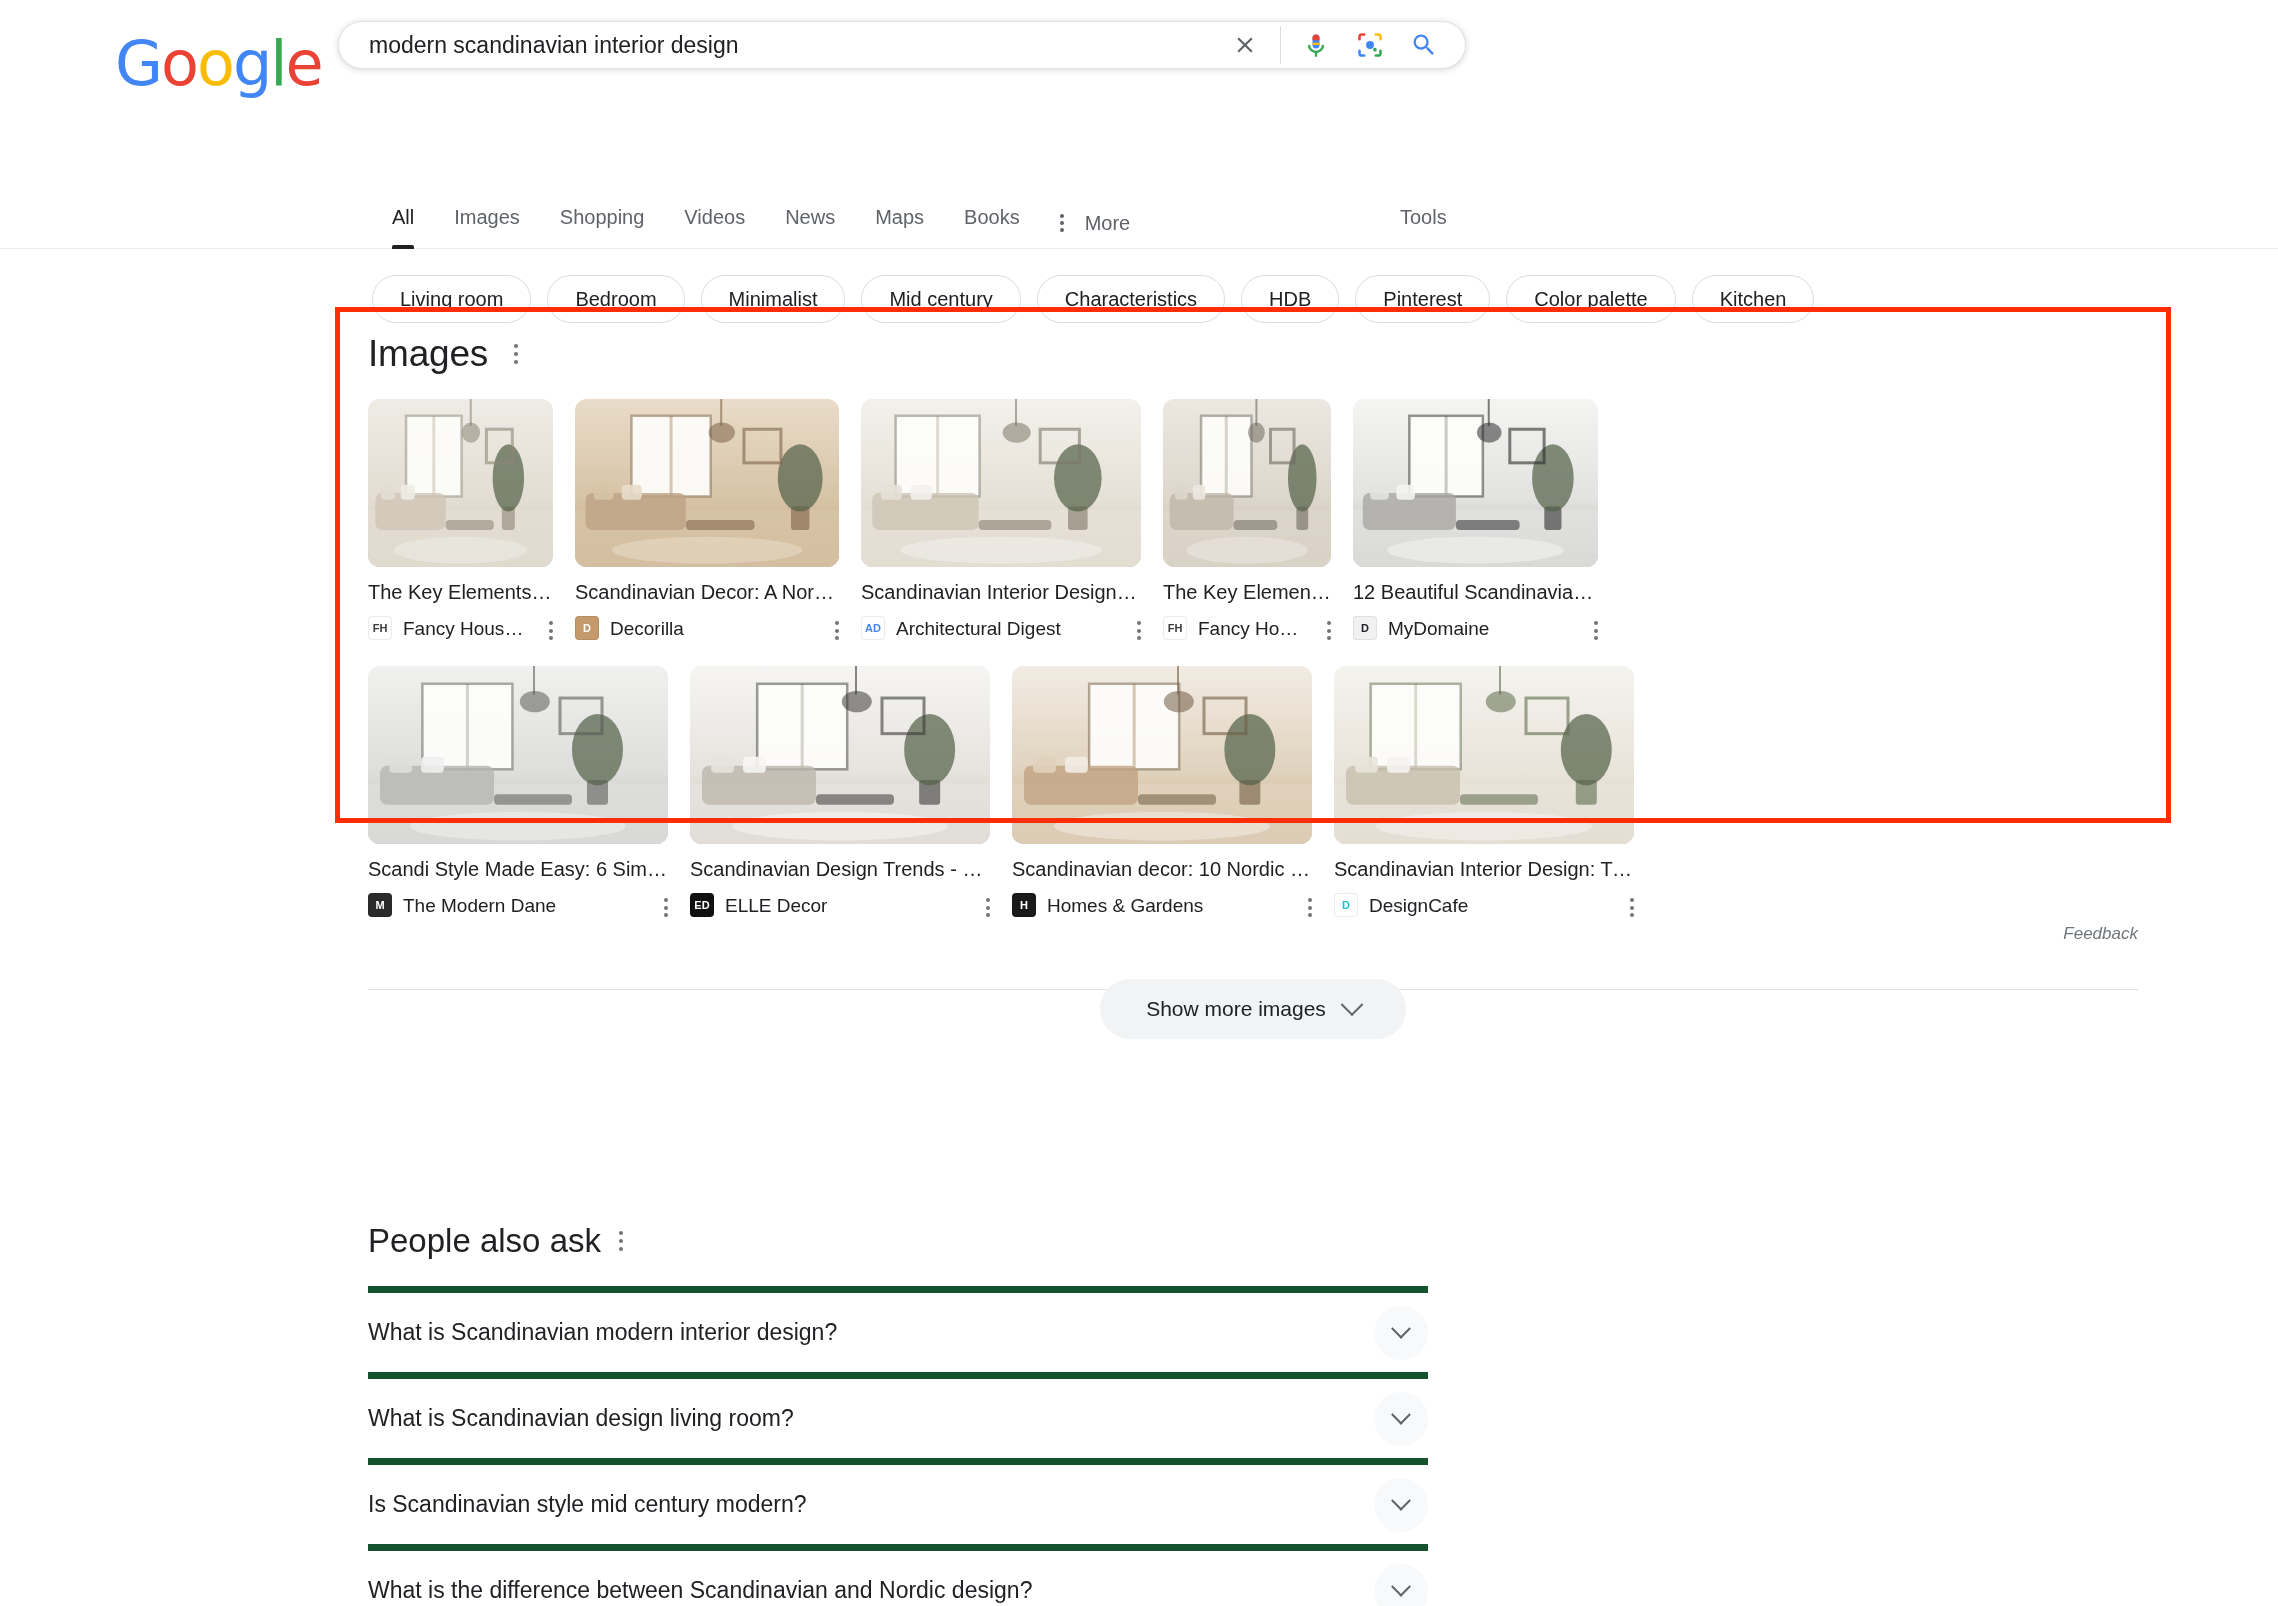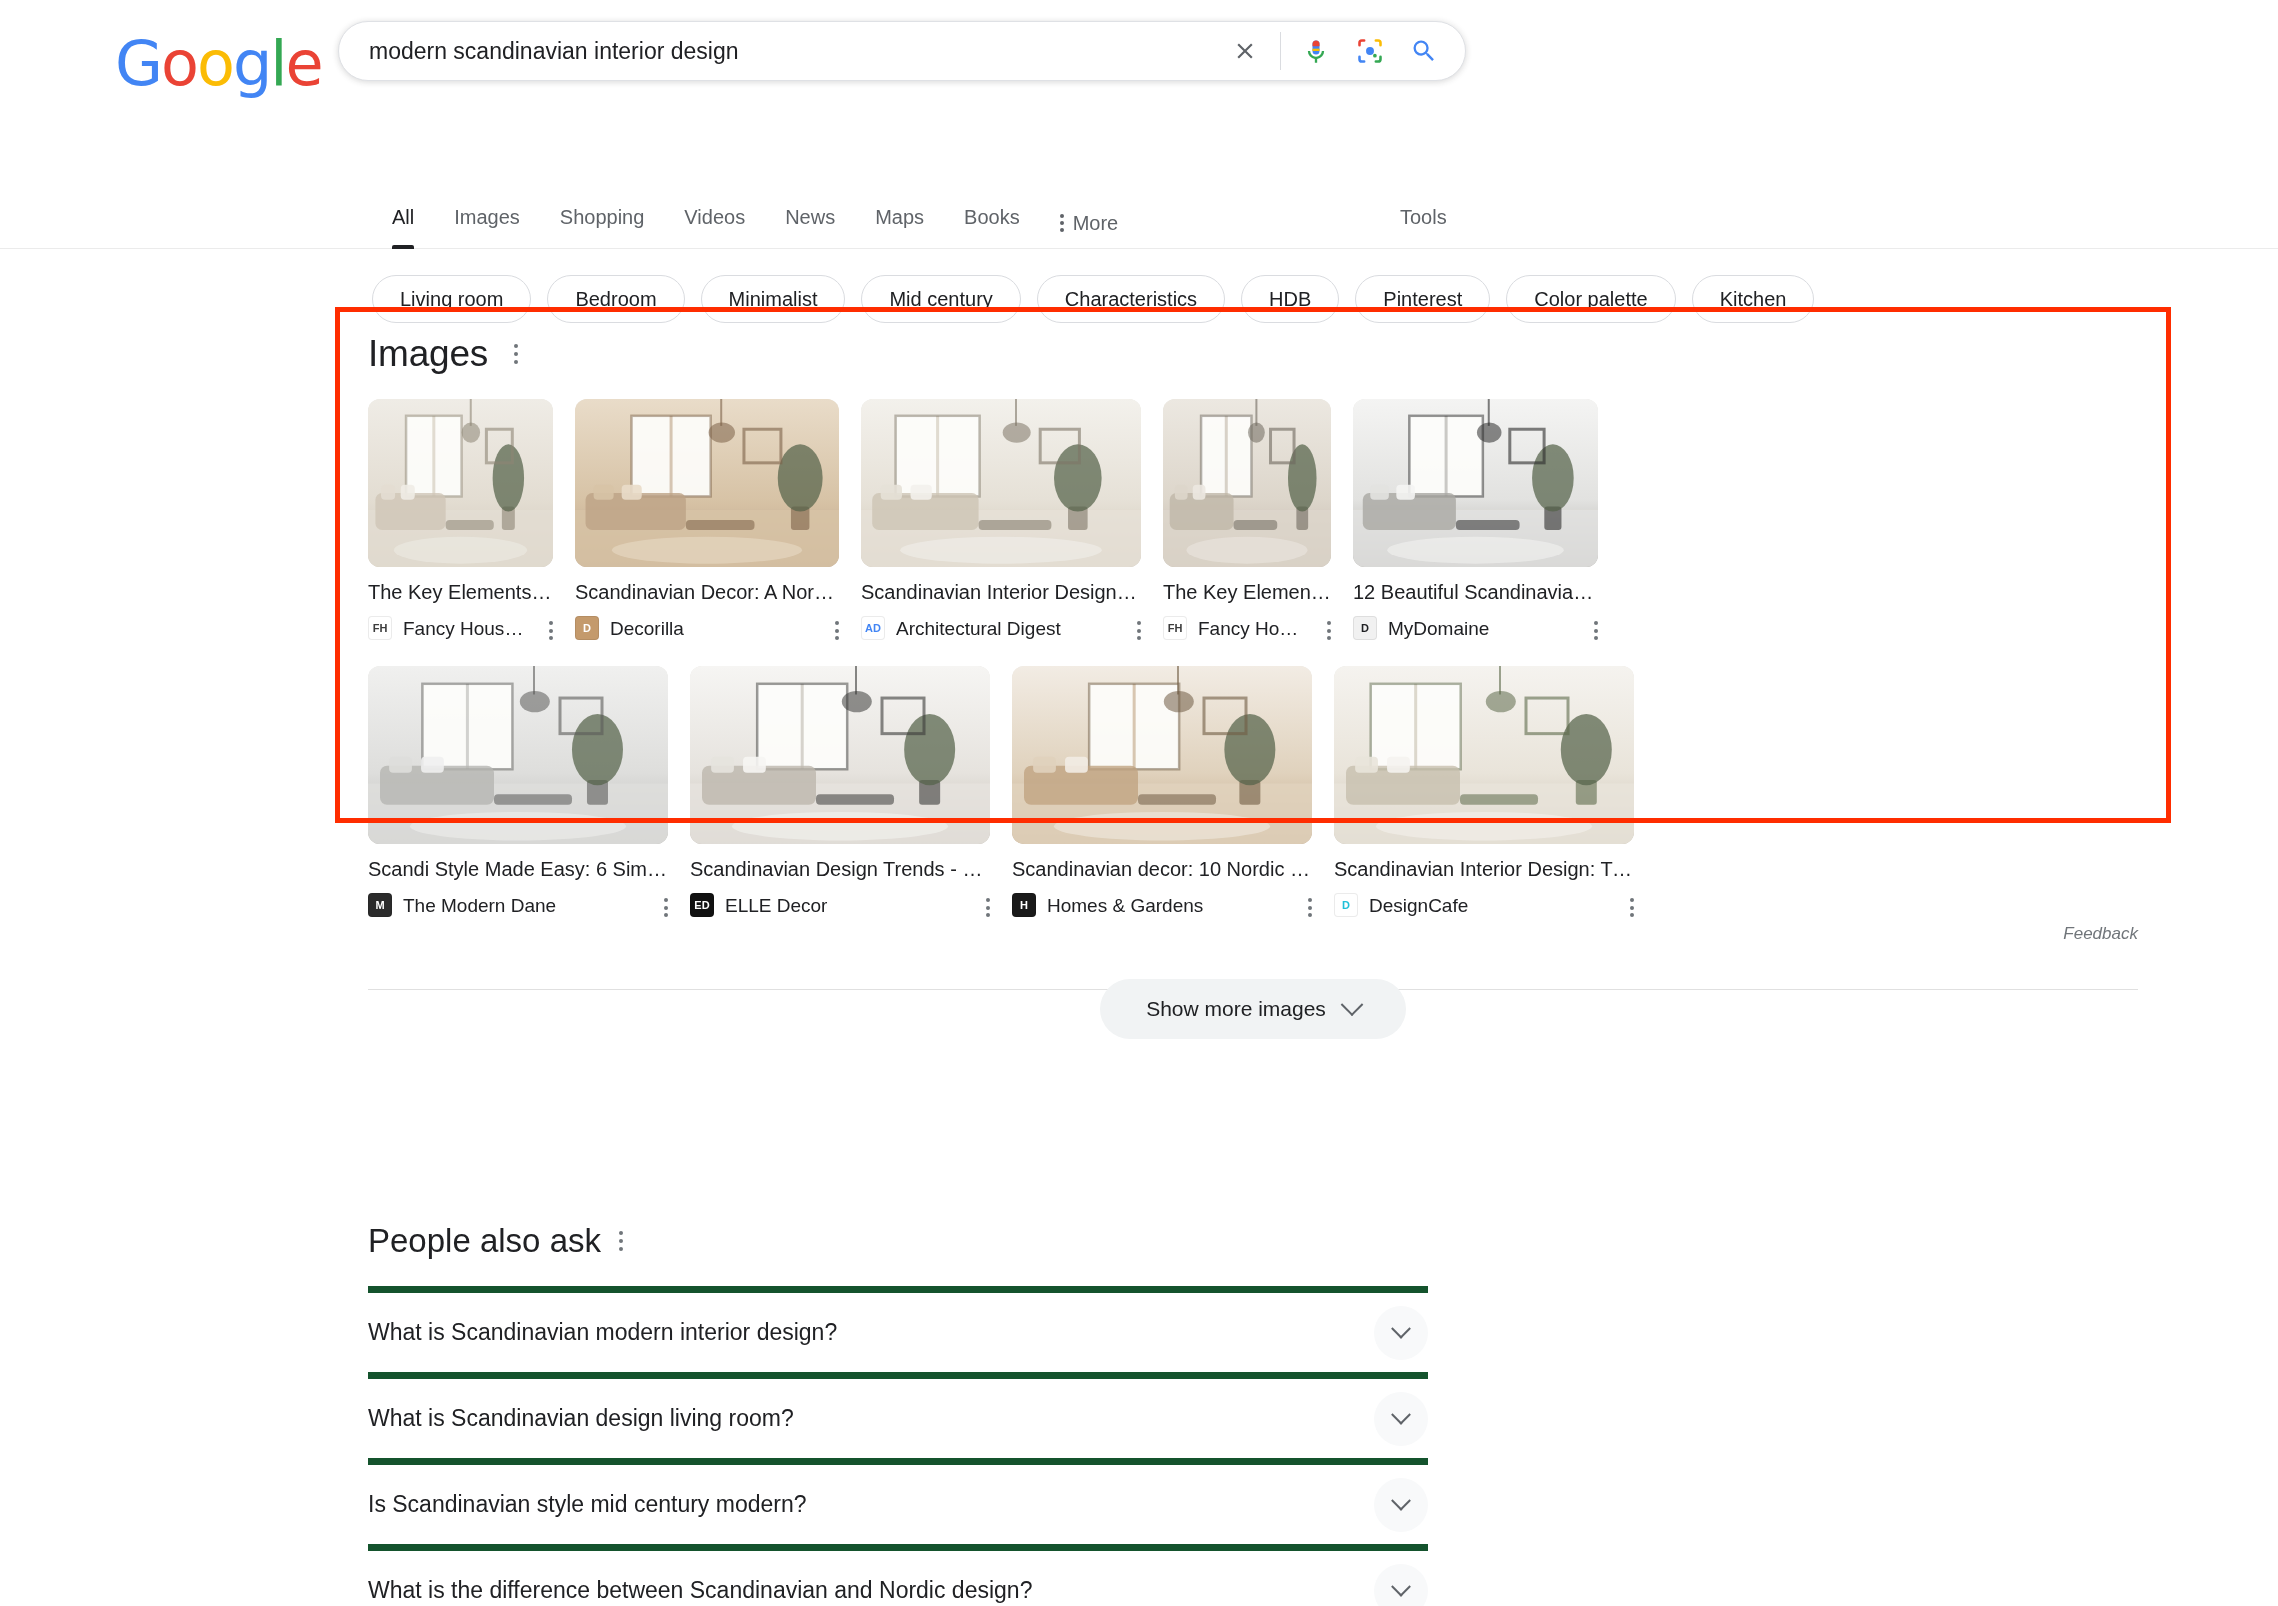--- a/index.html
+++ b/index.html
@@ -32,21 +32,21 @@
   .logo span:nth-child(3) { color: #FBBC05; }
   .logo span:nth-child(4) { color: #4285F4; }
   .logo span:nth-child(5) { color: #34A853; }
   .logo span:nth-child(6) { color: #EA4335; }
 
   .searchbar {
     position: absolute;
     left: 338px;
     top: 21px;
     width: 1128px;
-    height: 60px;
+    height: 48px;
     border: 1px solid #dfe1e5;
     border-radius: 33px;
     background: #fff;
     box-shadow: 0 1px 6px rgba(32,33,36,.18);
     display: flex;
     align-items: center;
   }
   .search-input {
     flex: 1;
     border: none;
@@ -103,21 +103,21 @@
   .navtab.active { color: #202124; font-weight: 400; }
   .navtab.active::after {
     content: "";
     position: absolute;
     left: 20px; right: 20px;
     bottom: 0;
     height: 4px;
     background: #202124;
     border-radius: 2px 2px 0 0;
   }
-  .navtab.more { display: flex; align-items: center; gap: 9px; line-height: 40px; }
+  .navtab.more { display: flex; align-items: center; gap: 21px; line-height: 40px; }
   .kebab-v {
     display: inline-flex;
     flex-direction: column;
     gap: 3px;
     align-items: center;
   }
   .kebab-v i {
     display: block;
     width: 4px; height: 4px;
     border-radius: 50%;

